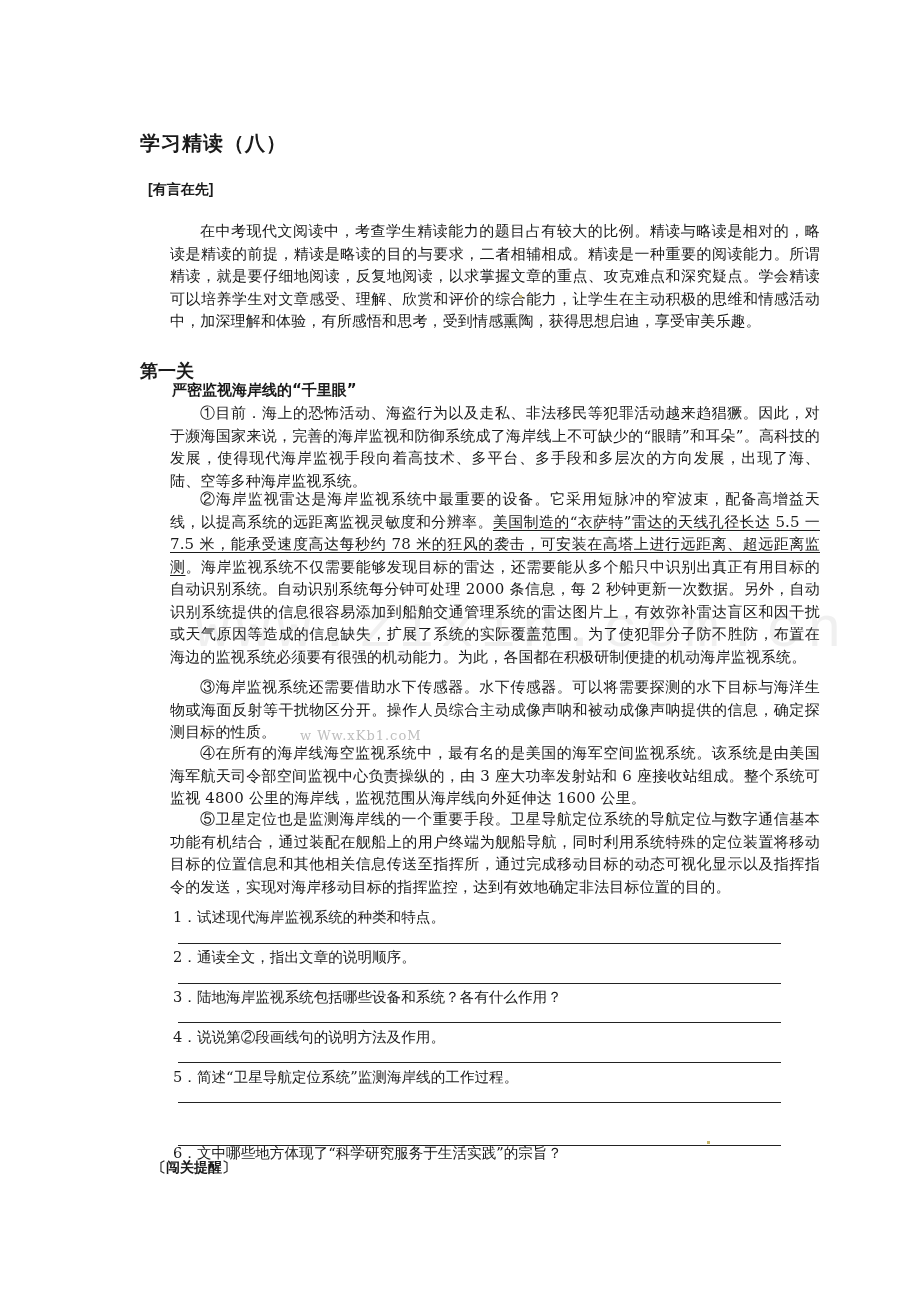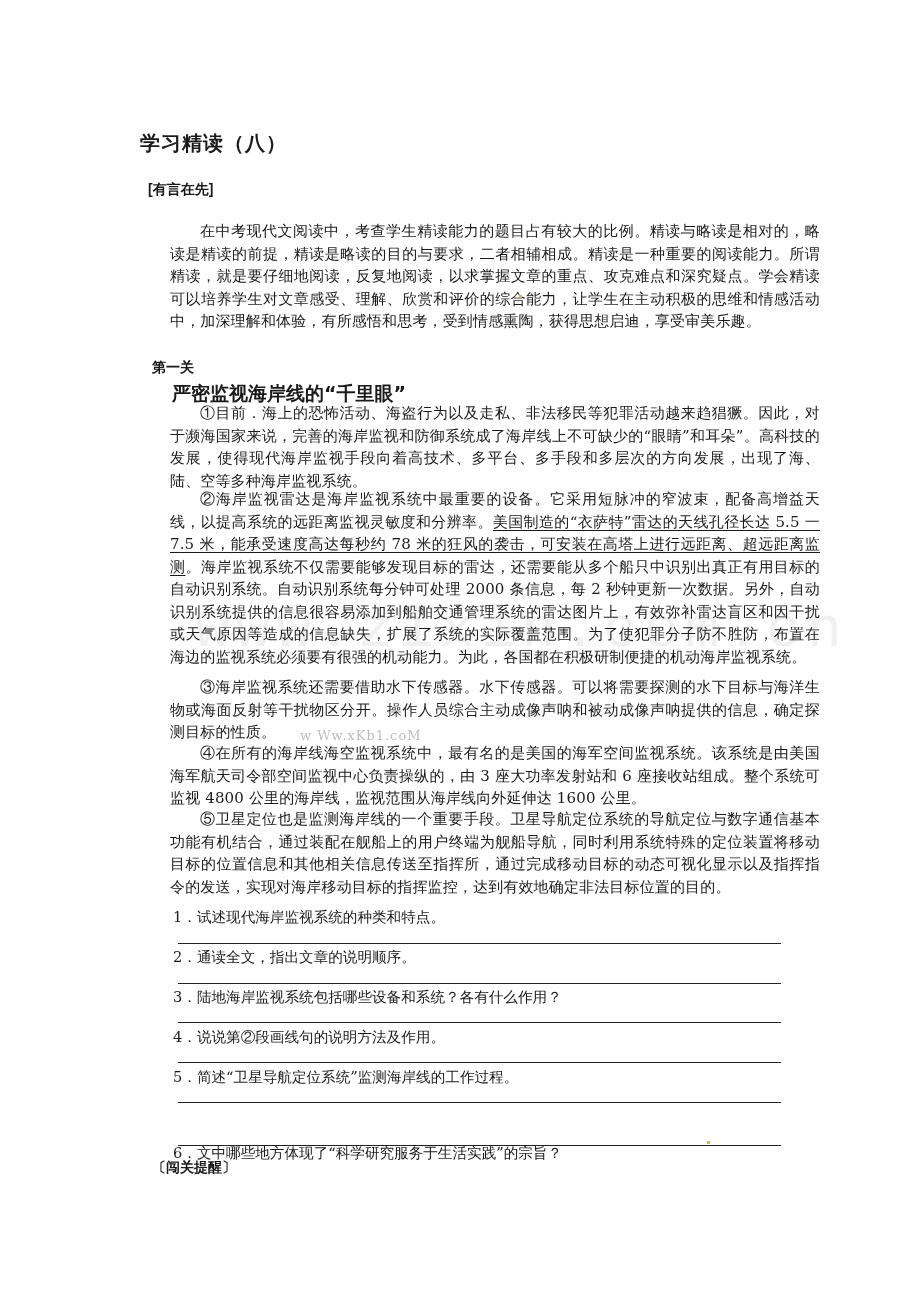--- a/index.html
+++ b/index.html
@@ -46,21 +46,21 @@
     text-align: justify;
     text-indent: 2em;
     letter-spacing: 0.15px;
     margin-left: 30px;
   }
   .subtitle {
     position: absolute;
     left: 32px;
     font-family: "DejaVu Sans", "Liberation Sans", sans-serif;
     font-weight: bold;
-    font-size: 19px;
+    font-size: 15px;
   }
   .u { text-decoration: underline; text-underline-offset: 3px; }
   .question {
     position: absolute;
     left: 33px;
     font-size: 14.6px;
     line-height: 22px;
   }
   .answer-line {
     position: absolute;
@@ -100,21 +100,21 @@
 <div class="watermark">www.zixin.com.cn</div>
 
 <div class="page">
 
   <div class="title">学习精读（八）</div>
 
   <div class="section-label" style="left:8px; top:181px;">[有言在先]</div>
 
   <div class="para" style="top:220px;">在中考现代文阅读中，考查学生精读能力的题目占有较大的比例。精读与略读是相对的，略读是精读的前提，精读是略读的目的与要求，二者相辅相成。精读是一种重要的阅读能力。所谓精读，就是要仔细地阅读，反复地阅读，以求掌握文章的重点、攻克难点和深究疑点。学会精读可以培养学生对文章感受、理解、欣赏和评价的综合能力，让学生在主动积极的思维和情感活动中，加深理解和体验，有所感悟和思考，受到情感熏陶，获得思想启迪，享受审美乐趣。</div>
 
-  <div class="section-label" style="left:12px; top:359px; font-size:14px;">第一关</div>
+  <div class="section-label" style="left:0; top:359px; font-size:18px;">第一关</div>
 
   <div class="subtitle" style="top:381px;">严密监视海岸线的“千里眼”</div>
 
   <div class="para" style="top:402px;">①目前．海上的恐怖活动、海盗行为以及走私、非法移民等犯罪活动越来趋猖獗。因此，对于濒海国家来说，完善的海岸监视和防御系统成了海岸线上不可缺少的“眼睛”和耳朵”。高科技的发展，使得现代海岸监视手段向着高技术、多平台、多手段和多层次的方向发展，出现了海、陆、空等多种海岸监视系统。</div>
 
   <div class="para" style="top:488px;"><span>②海岸监视雷达是海岸监视系统中最重要的设备。它采用短脉冲的窄波束，配备高增益天线，以提高系统的远距离监视灵敏度和分辨率。</span><span class="u">美国制造的“衣萨特”雷达的天线孔径长达 5.5 一 7.5 米，能承受速度高达每秒约 78 米的狂风的袭击，可安装在高塔上进行远距离、超远距离监测</span><span>。海岸监视系统不仅需要能够发现目标的雷达，还需要能从多个船只中识别出真正有用目标的自动识别系统。自动识别系统每分钟可处理 2000 条信息，每 2 秒钟更新一次数据。另外，自动识别系统提供的信息很容易添加到船舶交通管理系统的雷达图片上，有效弥补雷达盲区和因干扰或天气原因等造成的信息缺失，扩展了系统的实际覆盖范围。为了使犯罪分子防不胜防，布置在海边的监视系统必须要有很强的机动能力。为此，各国都在积极研制便捷的机动海岸监视系统。</span></div>
 
   <div class="para" style="top:676px;">③海岸监视系统还需要借助水下传感器。水下传感器。可以将需要探测的水下目标与海洋生物或海面反射等干扰物区分开。操作人员综合主动成像声呐和被动成像声呐提供的信息，确定探测目标的性质。</div>
 
   <div class="small-mark" style="left:160px; top:728px;">w  Ww.xKb1.coM</div>

